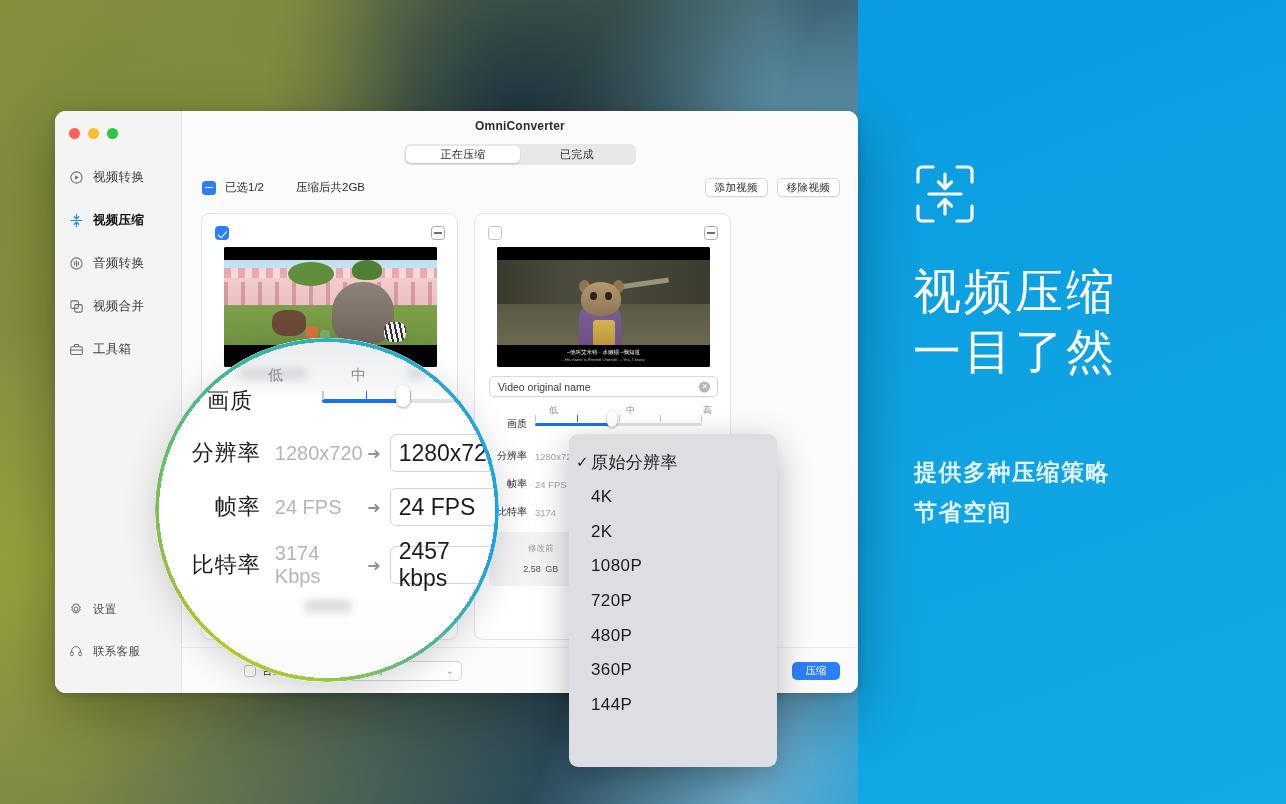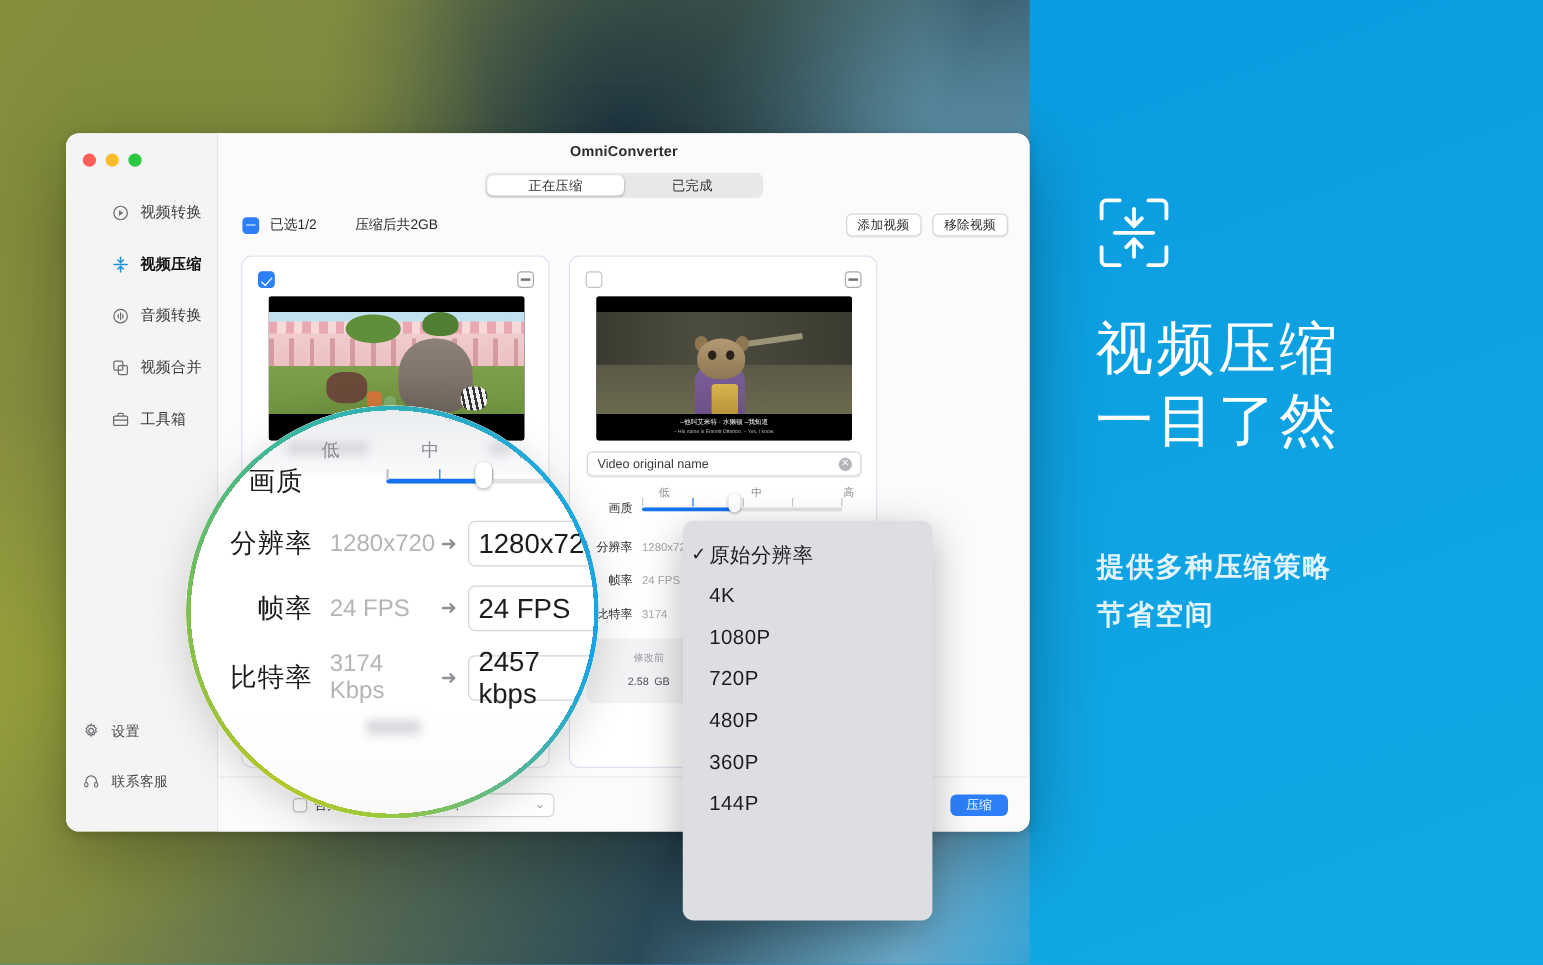--- a/index.html
+++ b/index.html
@@ -56,21 +56,21 @@
     border-right: 1px solid #e2e2e4;
     position: relative;
     flex: 0 0 127px;
   }
   .traffic { position: absolute; left: 14px; top: 17px; display: flex; gap: 8px; }
   .tl { width: 11px; height: 11px; border-radius: 50%; }
   .tl.r { background: #ff5f57; }
   .tl.y { background: #febc2e; }
   .tl.g { background: #28c840; }
 
-  .nav { position: absolute; left: 0; top: 51px; width: 100%; padding-left: 24px; }
+  .nav { position: absolute; left: 0; top: 51px; width: 100%; }
   .nav-item {
     display: flex; align-items: center; gap: 9px;
     padding: 0 0 0 14px; height: 30px; margin-bottom: 13px;
     font-size: 12.5px; color: #3a3a3c; letter-spacing: .3px;
   }
   .nav-item .ic { width: 15px; height: 15px; flex: 0 0 15px; display:block; }
   .nav-item.active { color: #111; font-weight: 700; }
 
   .nav-bottom { position: absolute; left: 0; bottom: 22px; width: 100%; }
   .nav-bottom .nav-item { font-size: 11.5px; margin-bottom: 12px; color: #4a4a4c; align-items: flex-end; }
@@ -658,20 +658,24 @@
   <div class="menu-item">
     <span class="chk">✓</span>
     <span>原始分辨率</span>
   </div>
   <div class="menu-item">
     <span class="chk"></span>
     <span>4K</span>
   </div>
   <div class="menu-item">
     <span class="chk"></span>
+    <span>2K</span>
+  </div>
+  <div class="menu-item">
+    <span class="chk"></span>
     <span>1080P</span>
   </div>
   <div class="menu-item">
     <span class="chk"></span>
     <span>720P</span>
   </div>
   <div class="menu-item">
     <span class="chk"></span>
     <span>480P</span>
   </div>

